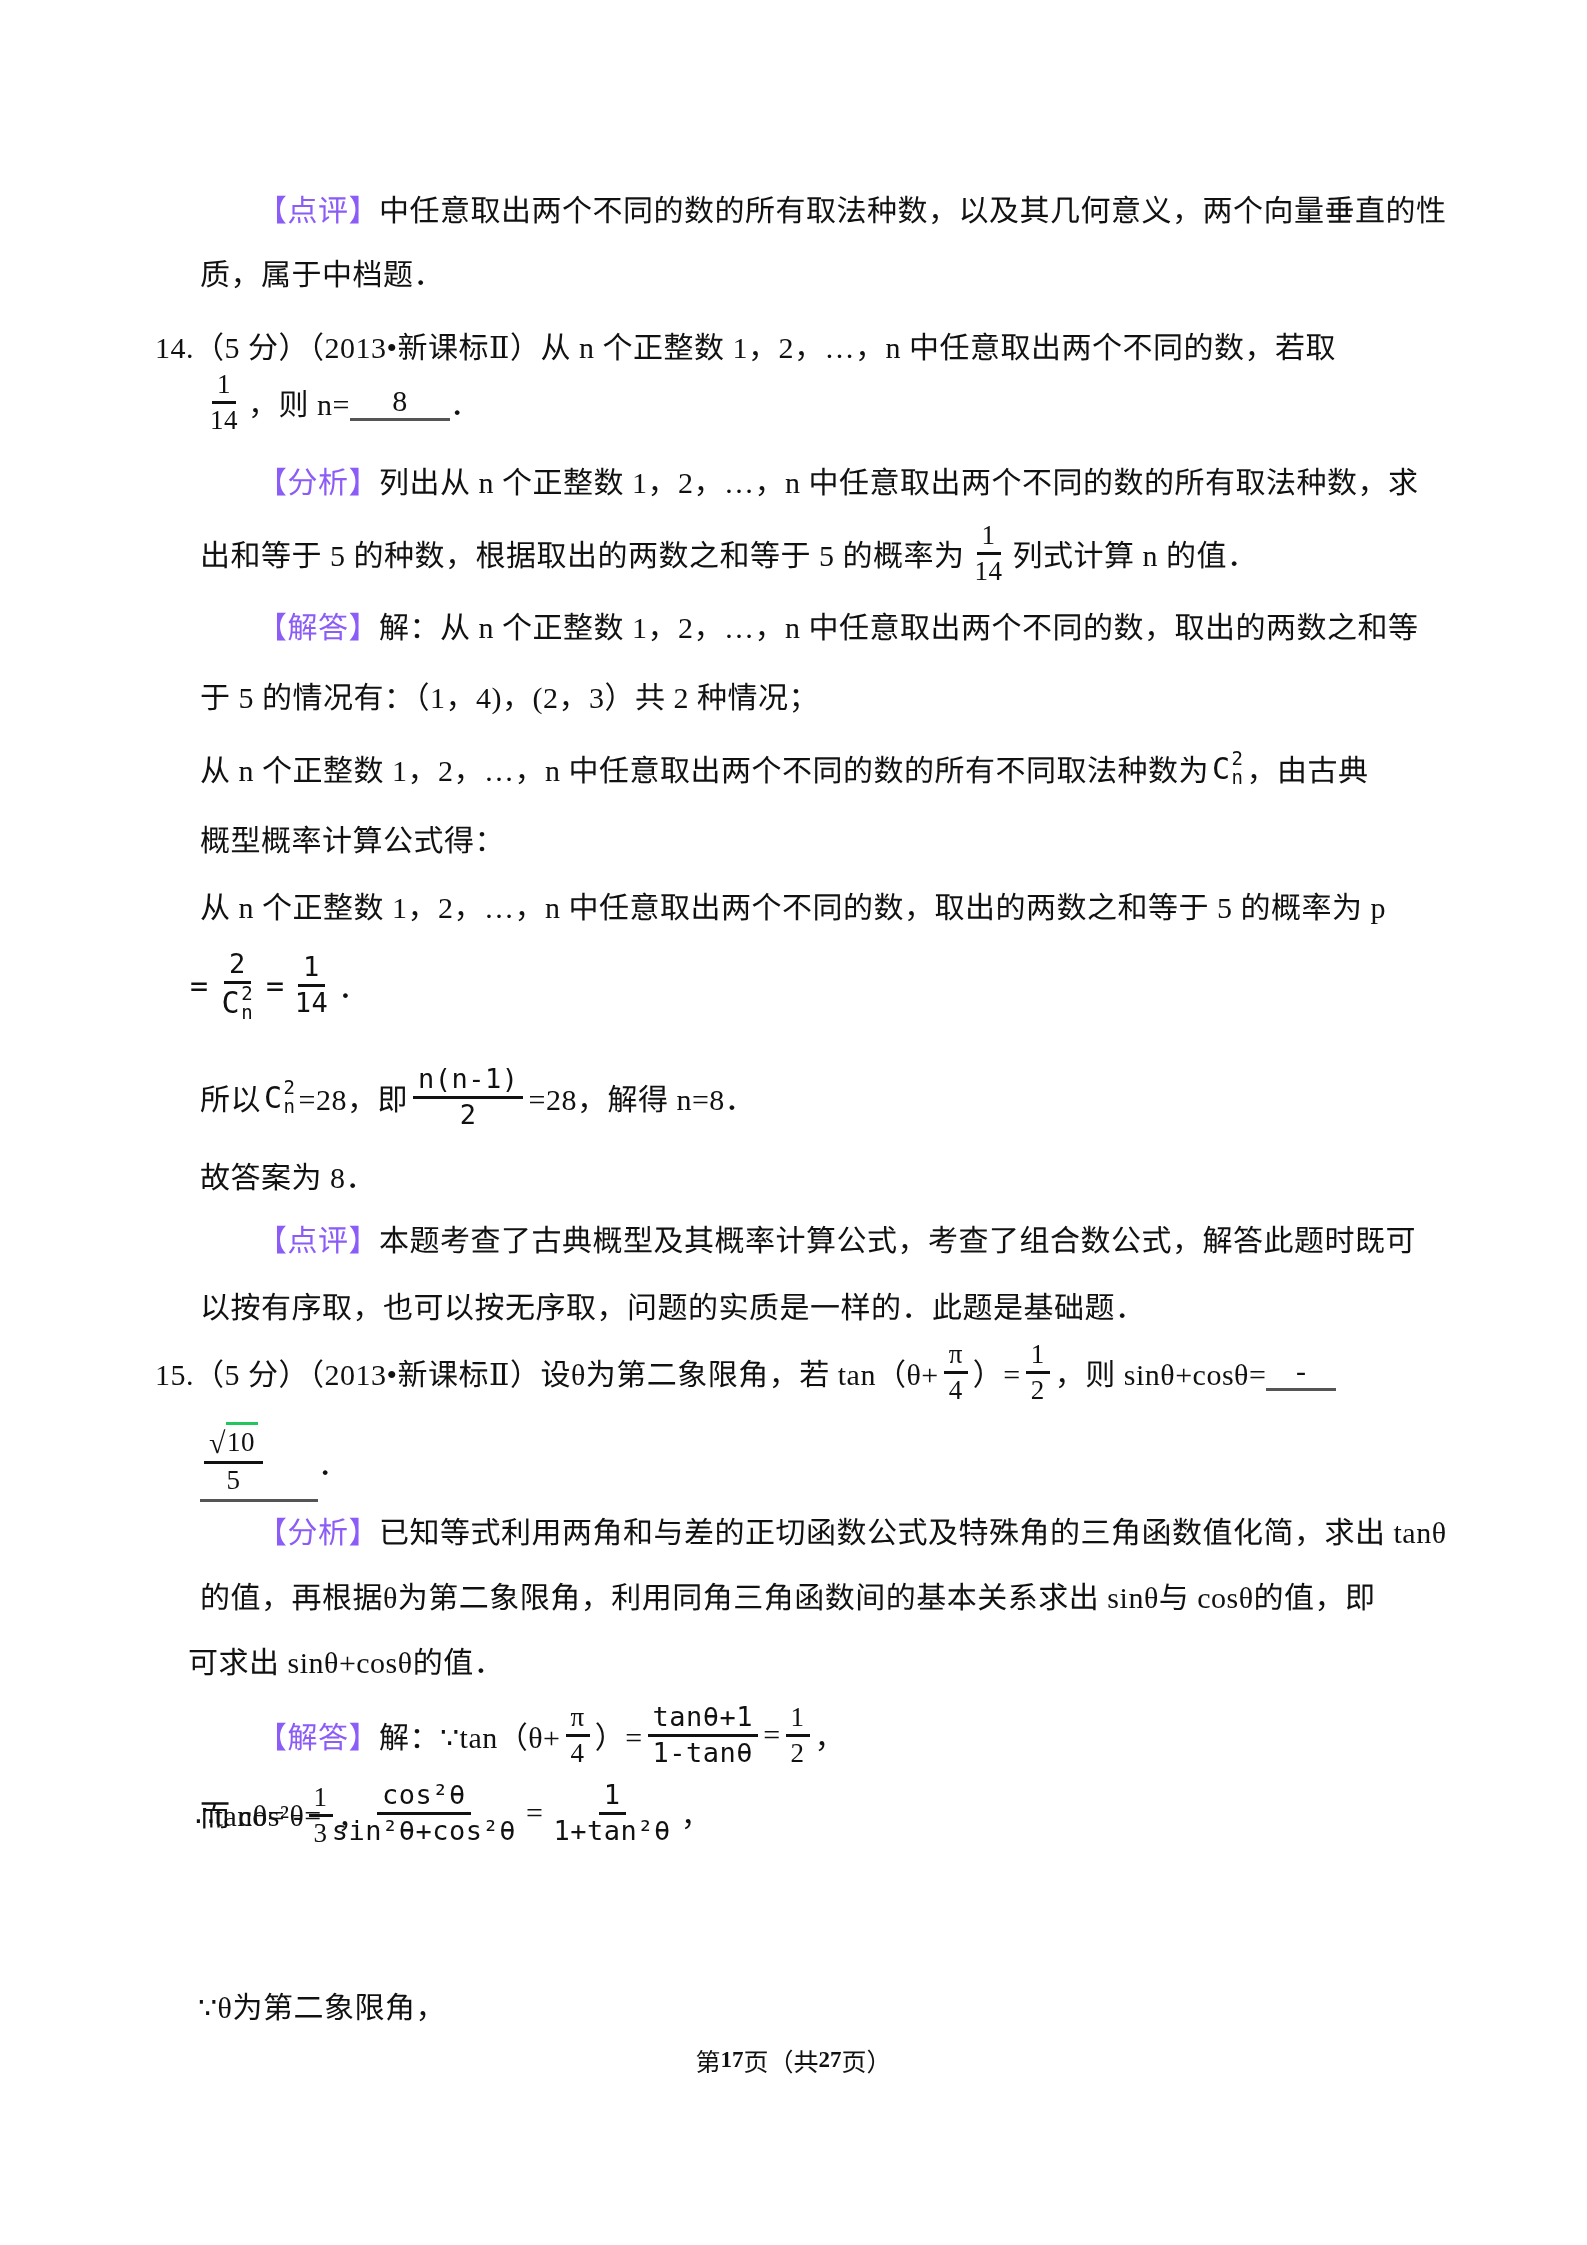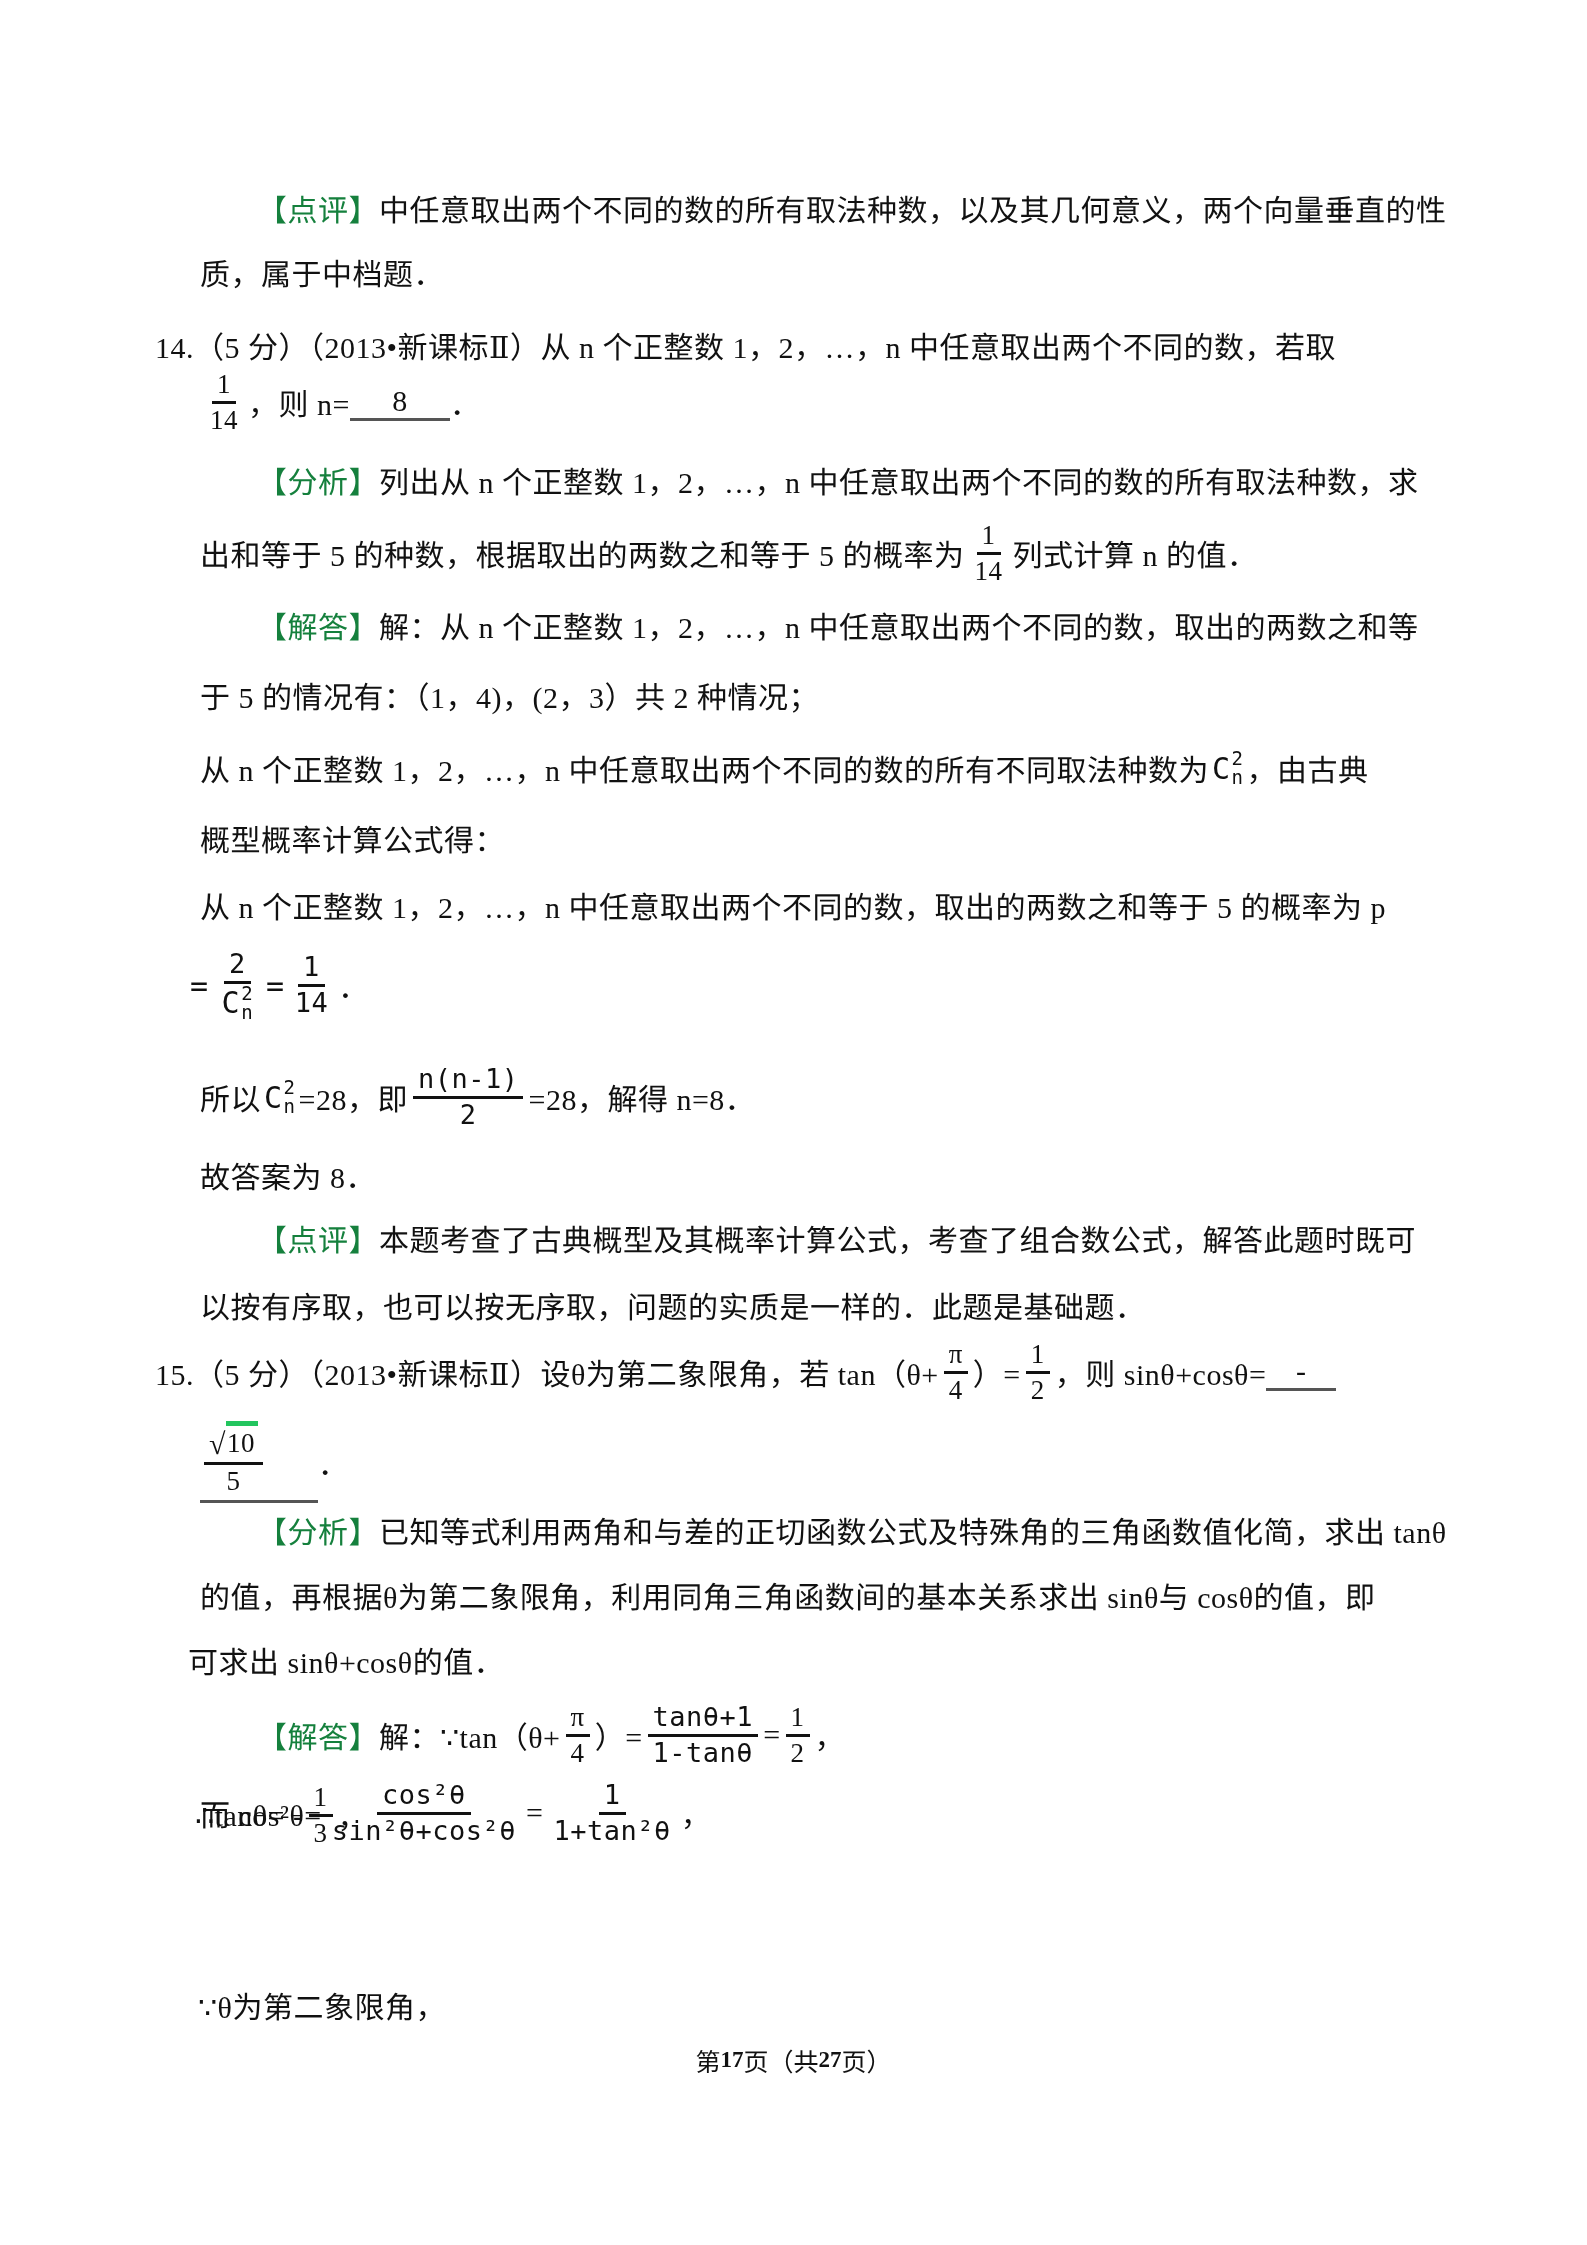--- a/index.html
+++ b/index.html
@@ -5,38 +5,38 @@
   html,body{margin:0;padding:0;background:#ffffff;}
   body{
     width:1587px;height:2245px;position:relative;
     font-family:"Liberation Serif","DejaVu Serif","DejaVu Sans",serif;
     color:#111;
   }
   .line{
     position:absolute;display:flex;align-items:center;
     font-size:30px;white-space:pre;letter-spacing:0.5px;
   }
-  .tag{color:#15803d;}
+  .tag{color:#8b5cf6;}
   .mono{font-family:"DejaVu Sans Mono",monospace;}
   
   .frac{display:inline-flex;flex-direction:column;align-items:center;
         vertical-align:middle;margin:0 5px;line-height:1.2;font-size:27px;}
   .frac .num{border-bottom:3px solid #111;padding:0 5px;}
   .frac .den{padding:0 5px;text-align:right;}
   .frac.mono{font-size:27px;}
   
   .comb{display:inline-flex;align-items:center;margin:0 3px;
         font-family:"DejaVu Sans Mono",monospace;}
   .comb .base{font-size:30px;}
   .comb .scripts{display:inline-flex;flex-direction:column;
         font-size:19px;line-height:1.0;margin-left:1px;}
   
   .sqrt{display:inline-flex;align-items:flex-end;}
   .sqrt .sign{font-size:30px;line-height:1;}
-  .sqrt .radicand{border-top:5px solid #22c55e;padding:1px 3px 0 1px;}
+  .sqrt .radicand{border-top:3px solid #22c55e;padding:1px 3px 0 1px;}
   
   .blank{display:inline-flex;justify-content:center;align-items:center;
         border-bottom:3px solid #555;min-width:88px;padding:0 6px;}
   .blank-sm{display:inline-flex;justify-content:center;align-items:center;
         border-bottom:3px solid #555;min-width:50px;padding:0 10px;}
   .blank-frac{display:inline-flex;align-items:flex-end;
         border-bottom:3px solid #555;padding:0 55px 3px 4px;}
   .footer{
     position:absolute;top:2040px;left:0;width:100%;height:40px;
     display:flex;justify-content:center;align-items:center;

